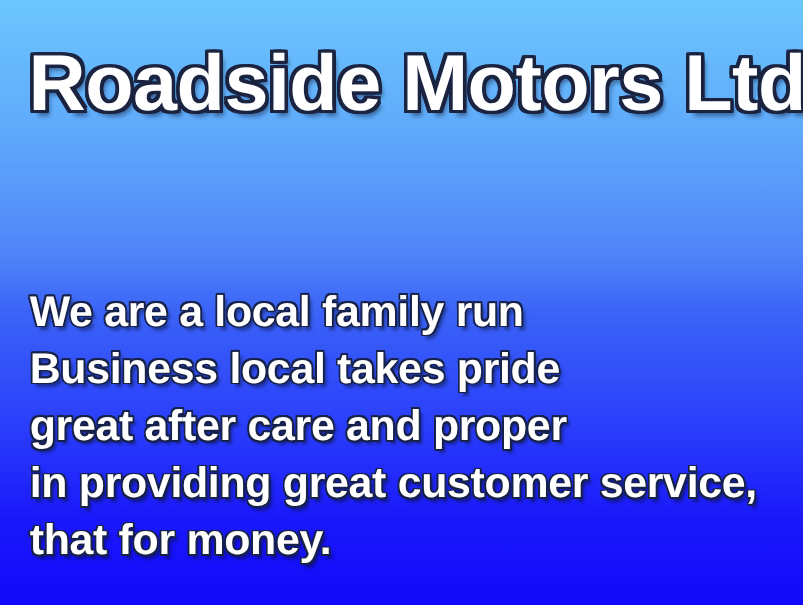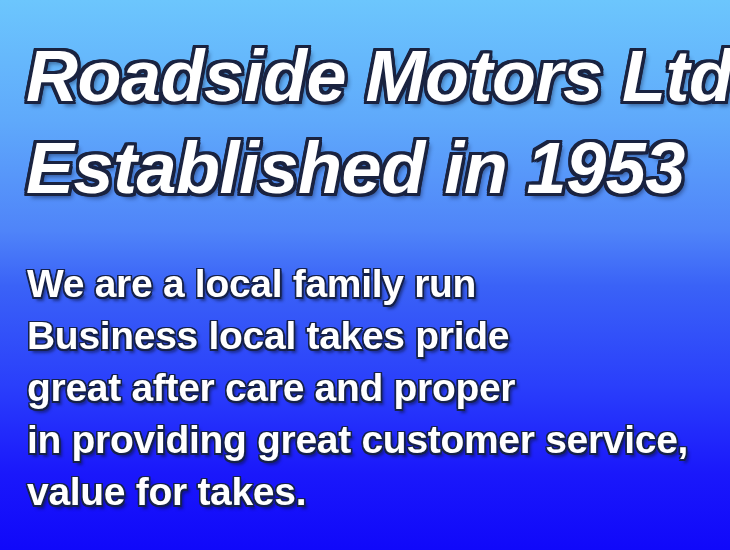--- a/index.html
+++ b/index.html
@@ -58,21 +58,20 @@
        3px  3px 0 #1a2340,
       -2px -3px 0 #1a2340,
        2px -3px 0 #1a2340,
       -3px -2px 0 #1a2340,
        3px -2px 0 #1a2340,
       -3px  2px 0 #1a2340,
        3px  2px 0 #1a2340,
       -2px  3px 0 #1a2340,
        2px  3px 0 #1a2340,
        4px  5px 4px rgba(10,18,48,0.45);
-    font-style: italic;
   }
 
   
   #body-copy {
     position: absolute;
     left: 27px;
     top: 258px;
     width: 694px;
   }
 
@@ -96,24 +95,23 @@
        3px 4px 3px rgba(8,16,46,0.5);
   }
 </style>
 </head>
 <body>
 
 <div id="banner">
 
   <div id="headline">
     <div class="headline-line">Roadside Motors Ltd</div>
-    <div class="headline-line">Established in 1953</div>
   </div>
 
   <div id="body-copy">
     <div class="body-line">We are a local family run</div>
     <div class="body-line">Business local takes pride</div>
     <div class="body-line">great after care and proper</div>
     <div class="body-line">in providing great customer service,</div>
-    <div class="body-line">value for takes.</div>
+    <div class="body-line">that for money.</div>
   </div>
 
 </div>
 
 </body></html>

